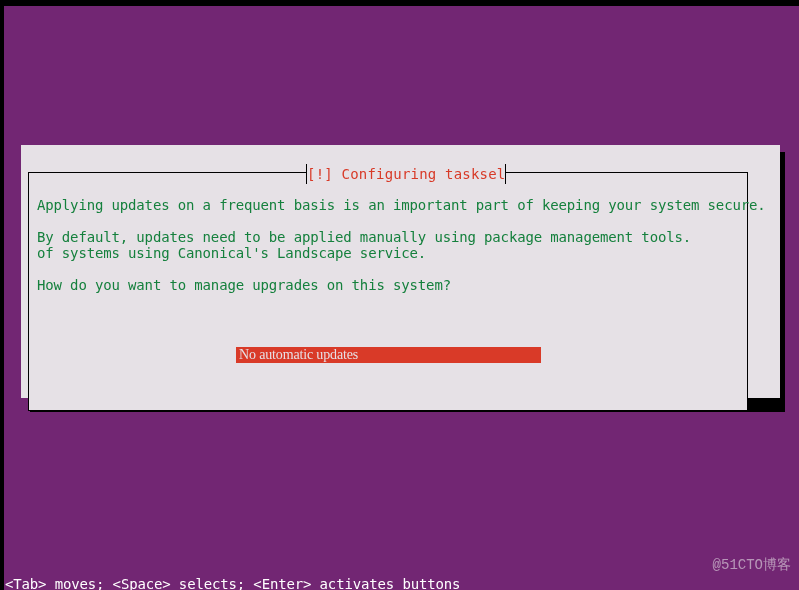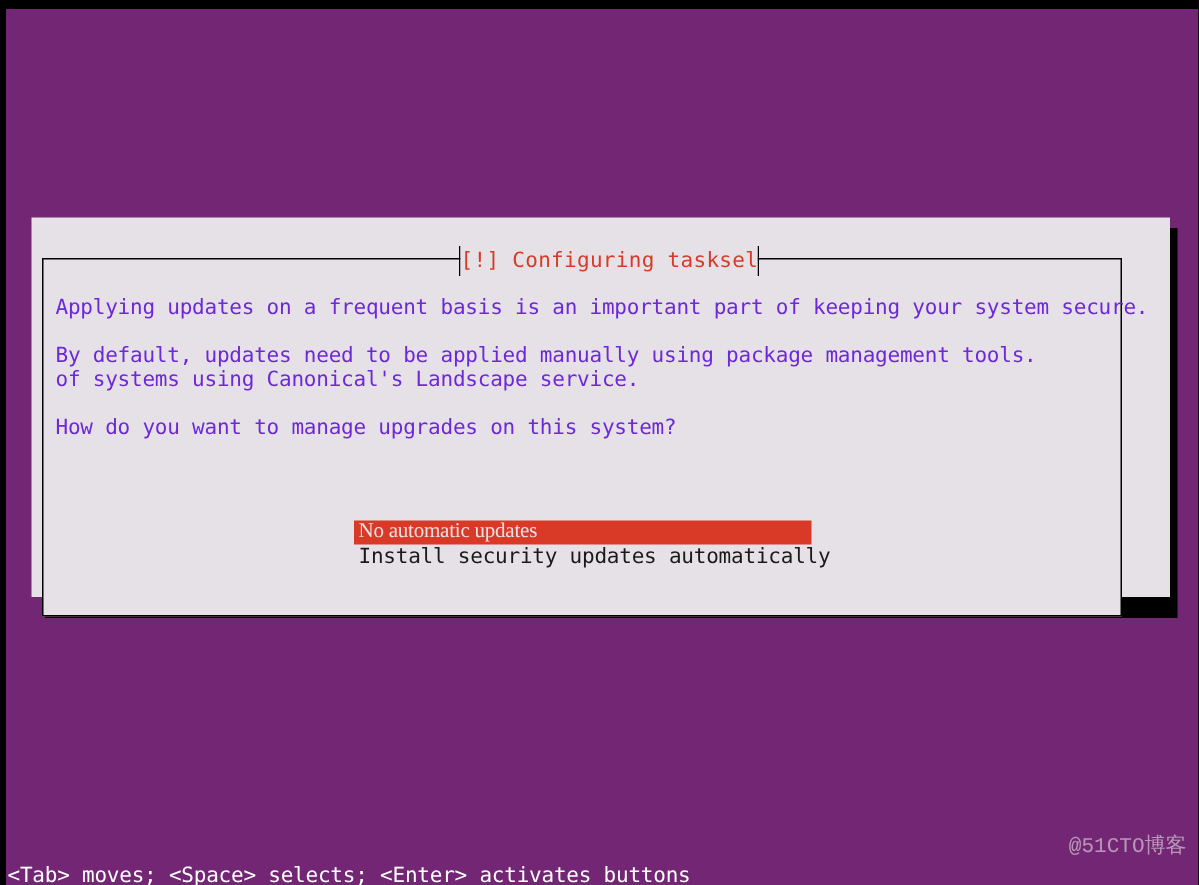--- a/index.html
+++ b/index.html
@@ -98,21 +98,21 @@
   #dialog-body {
     position: absolute;
     left: 8px;
     top: 24px;
     width: 726px;
   }
   .body-line {
     font-size: 14px;
     line-height: 16px;
     height: 16px;
-    color: #6d28d9;
+    color: #15803d;
     white-space: pre;
     letter-spacing: -0.15px;
   }
   .body-line.blank { color: transparent; }
 
   
   #options {
     position: absolute;
     left: 207px;
     top: 174px;
@@ -182,21 +182,20 @@
         <div class="body-line">Applying updates on a frequent basis is an important part of keeping your system secure.</div>
         <div class="body-line blank">&nbsp;</div>
         <div class="body-line">By default, updates need to be applied manually using package management tools.</div>
         <div class="body-line">of systems using Canonical's Landscape service.</div>
         <div class="body-line blank">&nbsp;</div>
         <div class="body-line">How do you want to manage upgrades on this system?</div>
       </div>
 
       <div id="options">
         <div class="option-row selected">No automatic updates</div>
-        <div class="option-row">Install security updates automatically</div>
       </div>
 
     </div>
   </div>
 
   <div id="status-bar">&lt;Tab&gt; moves; &lt;Space&gt; selects; &lt;Enter&gt; activates buttons</div>
 
   <div id="watermark">@51CTO博客</div>
 
 </div>

